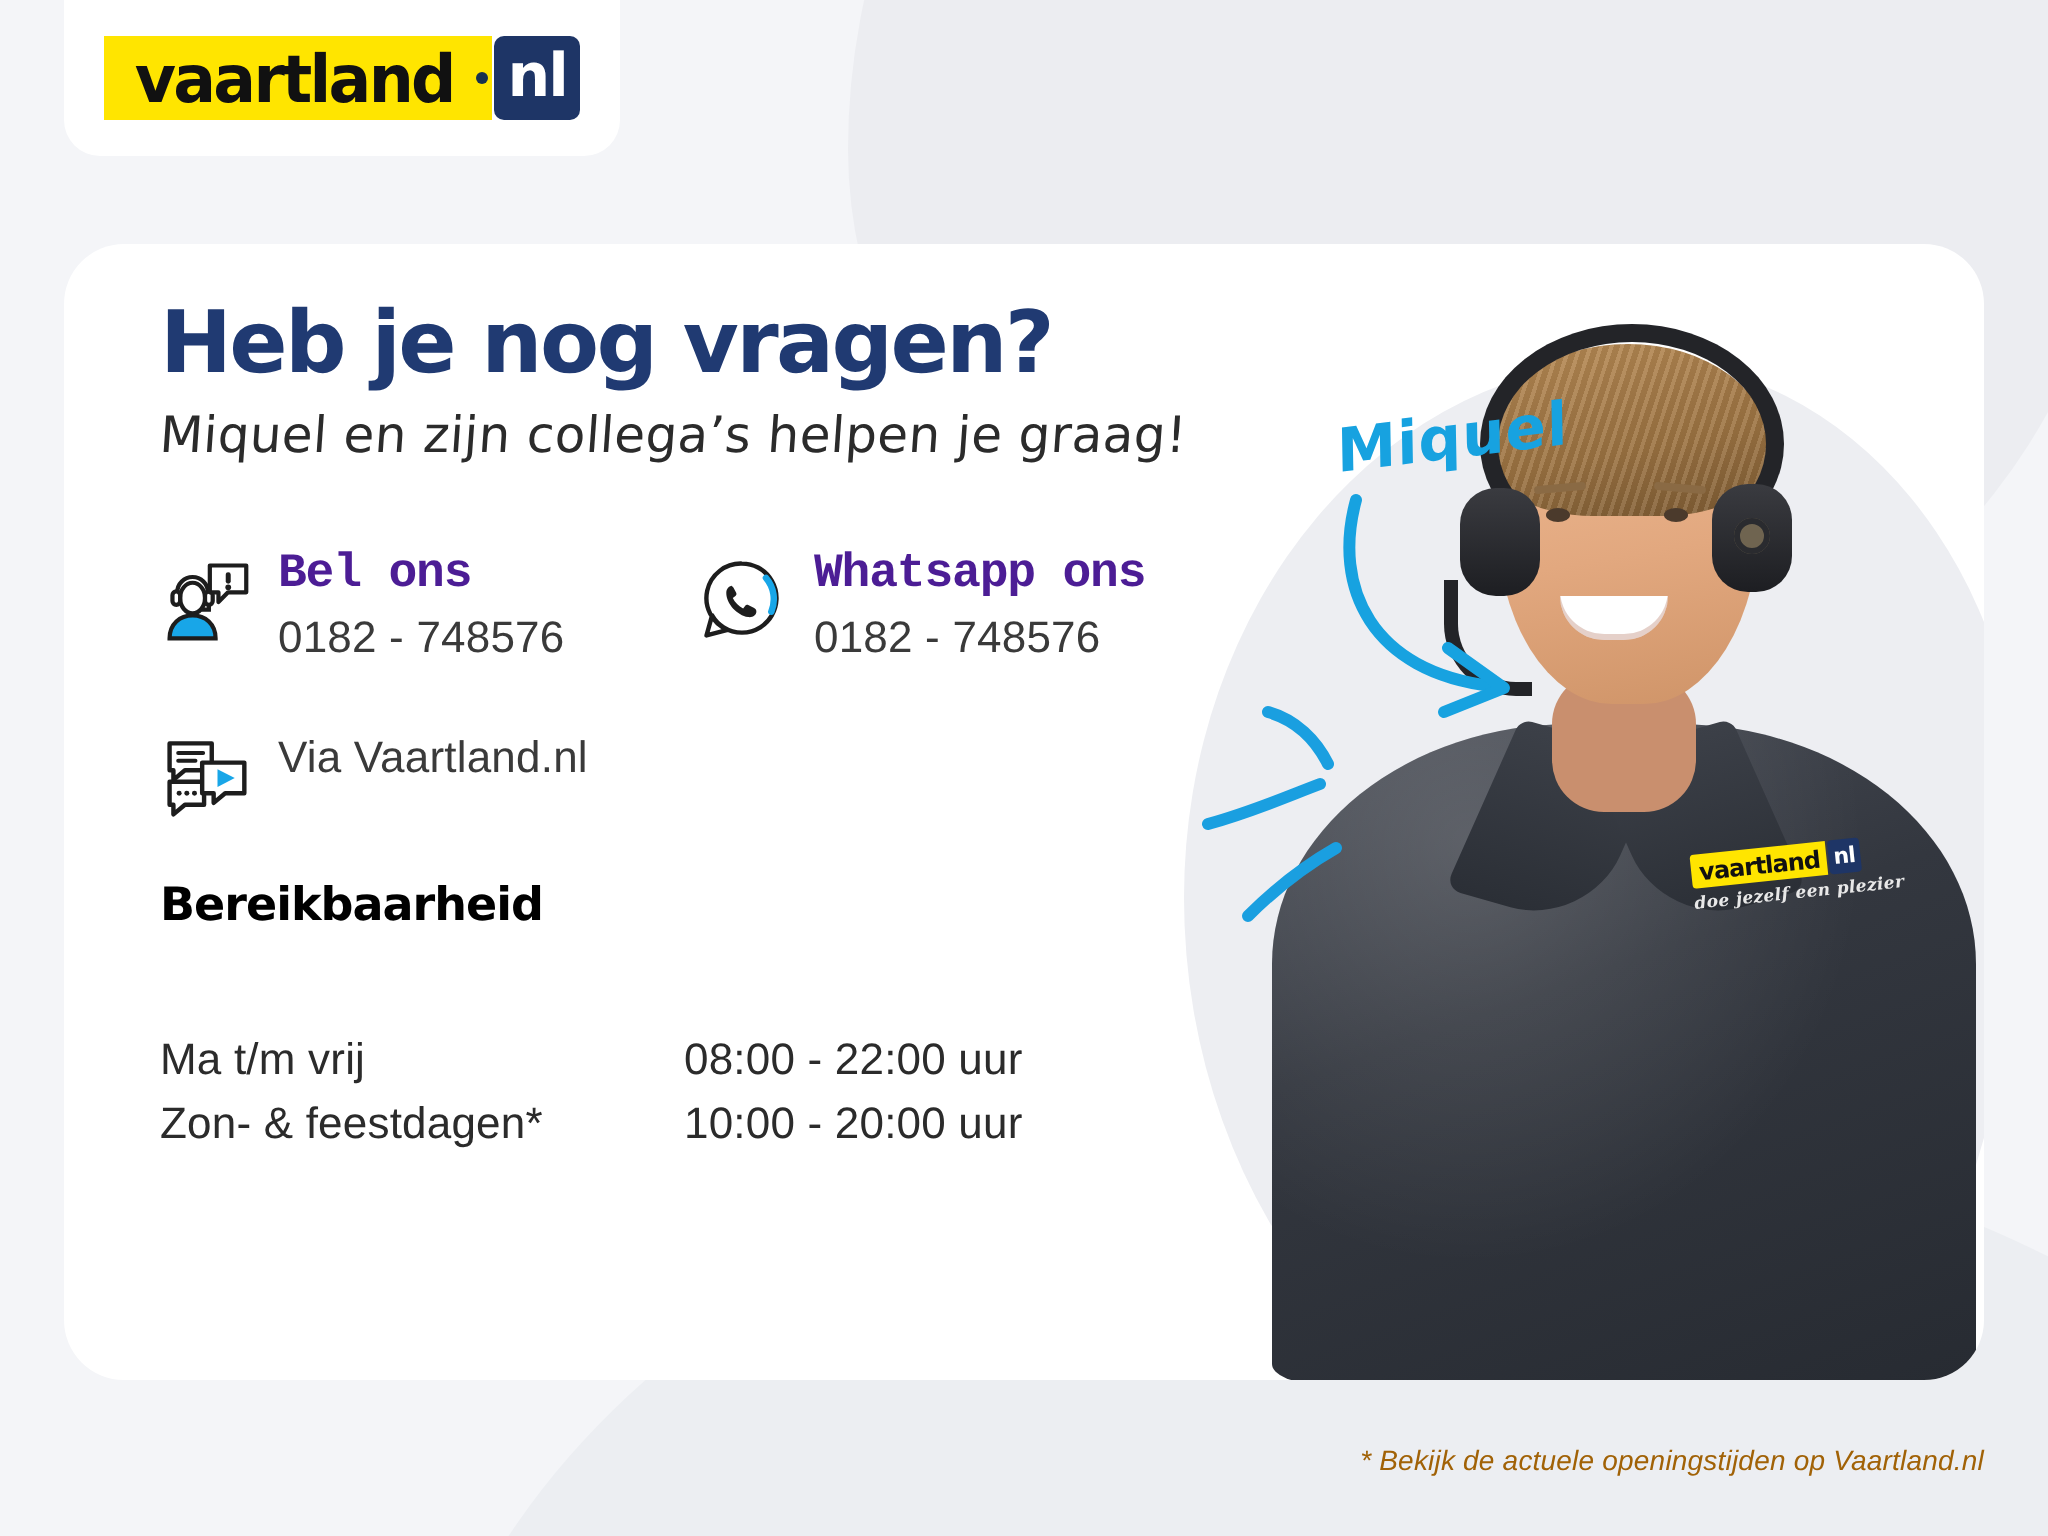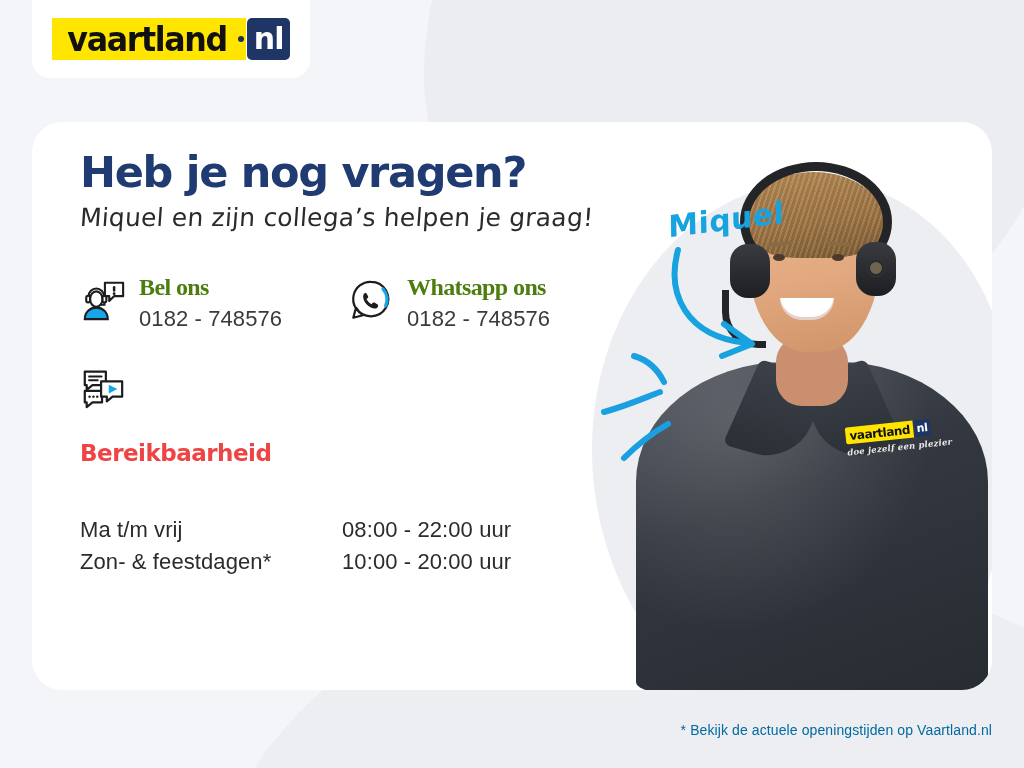--- a/index.html
+++ b/index.html
@@ -128,38 +128,38 @@
     display:flex;
     align-items:flex-start;
     gap:13px;
   }
   .c-call{ left:0;   top:0; }
   .c-wa{   left:268px; top:0; }
   .c-chat{ left:0;   top:88px; }
 
   .c-icon{ width:46px; height:46px; flex:0 0 46px; margin-top:3px; }
   .c-text .c-title{
-    font-family:Liberation Serif, serif;
+    font-family:Liberation Mono, monospace;
     font-size:24px; font-weight:bold;
-    color:#4d7c0f; letter-spacing:-0.6px;
+    color:#4c1d95; letter-spacing:-0.6px;
     line-height:1.15;
   }
   .c-text .c-sub{
     font-family:"Liberation Sans", sans-serif;
     font-size:22px; font-weight:400;
     color:#3a3a3a; letter-spacing:0.1px;
     margin-top:4px;
   }
 
   
   .hours{ margin-top:18px; }
   .hours h2{
     font-family:"DejaVu Sans", sans-serif;
     font-size:23px; font-weight:bold;
-    color:#ef4444; letter-spacing:-0.5px;
+    color:#000000; letter-spacing:-0.5px;
     margin-bottom:12px;
   }
   table.hours-table{ border-collapse:collapse;margin-top:48px; }
   table.hours-table td{
     font-family:"Liberation Sans", sans-serif;
     font-size:22px;
     color:#2b2b2b;
     padding:3px 0;
     letter-spacing:0.1px;
   }
@@ -347,22 +347,23 @@
     left:540px; top:200px;
     width:160px; height:160px;
     z-index:5;
   }
 
   
   .footnote{
     position:absolute;
     right:32px; bottom:30px;
     font-family:"Liberation Sans", sans-serif;
+    font-style:italic;
     font-size:14px;
-    color:#0369a1;
+    color:#a16207;
     letter-spacing:0.1px;
     z-index:6;
     text-align:center;
   }
 </style>
 </head>
 <body>
 
 <div class="bg-blob-top"></div>
 <div class="bg-blob-bottom"></div>
@@ -479,20 +480,21 @@
           <path d="M5 7 h22 v14 H13 l-6 5 v-5 H5 z" fill="#fff" stroke="#1d1d1d" stroke-width="2.3" stroke-linejoin="round"></path>
           <path d="M9.5 12 h13 M9.5 16 h9" stroke="#1d1d1d" stroke-width="2.1" stroke-linecap="round"></path>
           <path d="M5 27 h18 v12 H13 l-6 5 v-5 H5 z" fill="#fff" stroke="#1d1d1d" stroke-width="2.3" stroke-linejoin="round"></path>
           <circle cx="10" cy="33" r="1.3" fill="#1d1d1d"></circle>
             <circle cx="14" cy="33" r="1.3" fill="#1d1d1d"></circle>
             <circle cx="18" cy="33" r="1.3" fill="#1d1d1d"></circle>
           <path d="M22 17 h22 v16 H34 l-6 5 v-5 h-6 z" fill="#fff" stroke="#1d1d1d" stroke-width="2.3" stroke-linejoin="round"></path>
           <path d="M30 20.5 l9 4.6 l-9 4.6 z" fill="#18a6e8"></path>
         </svg>
         <div class="c-text">
+          <div class="c-sub">Via Vaartland.nl</div>
         </div>
       </div>
 
     </div>
 
     <div class="hours">
       <h2>Bereikbaarheid</h2>
       <table class="hours-table">
         <tbody>
           <tr>

